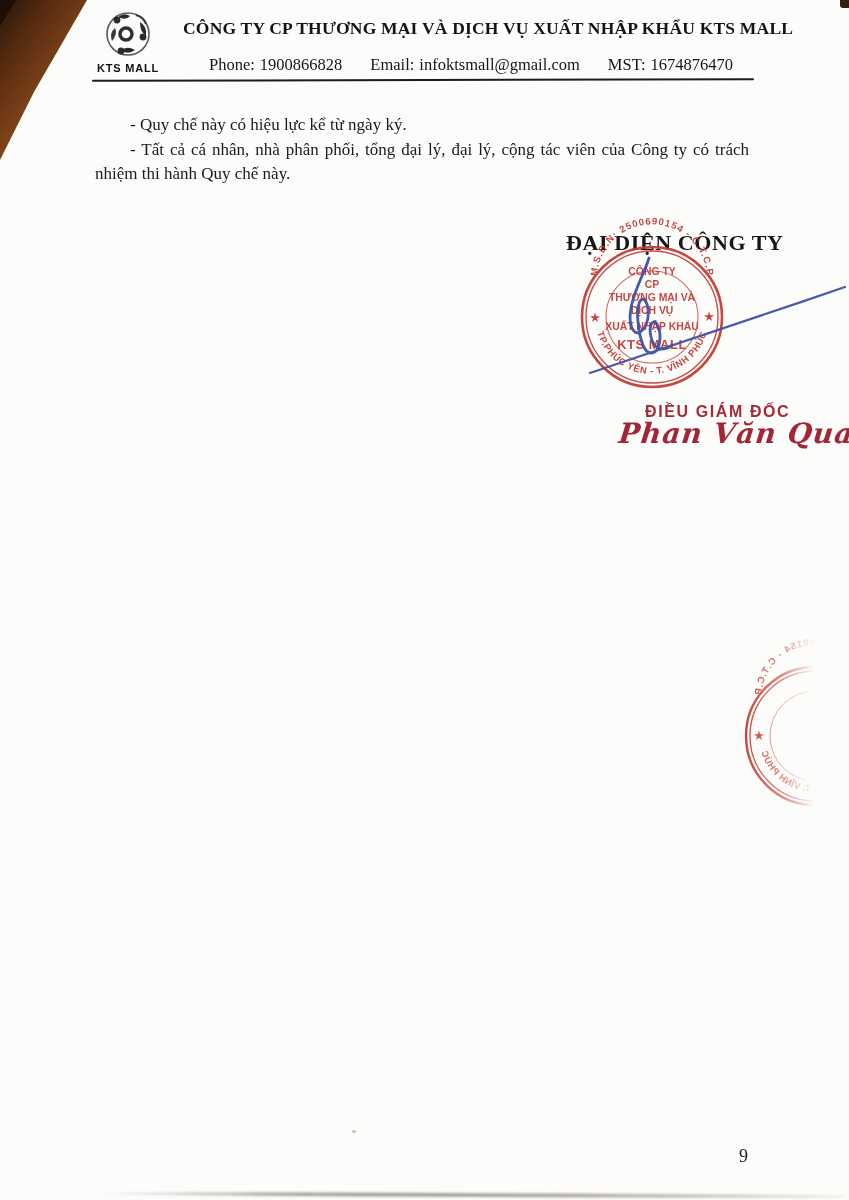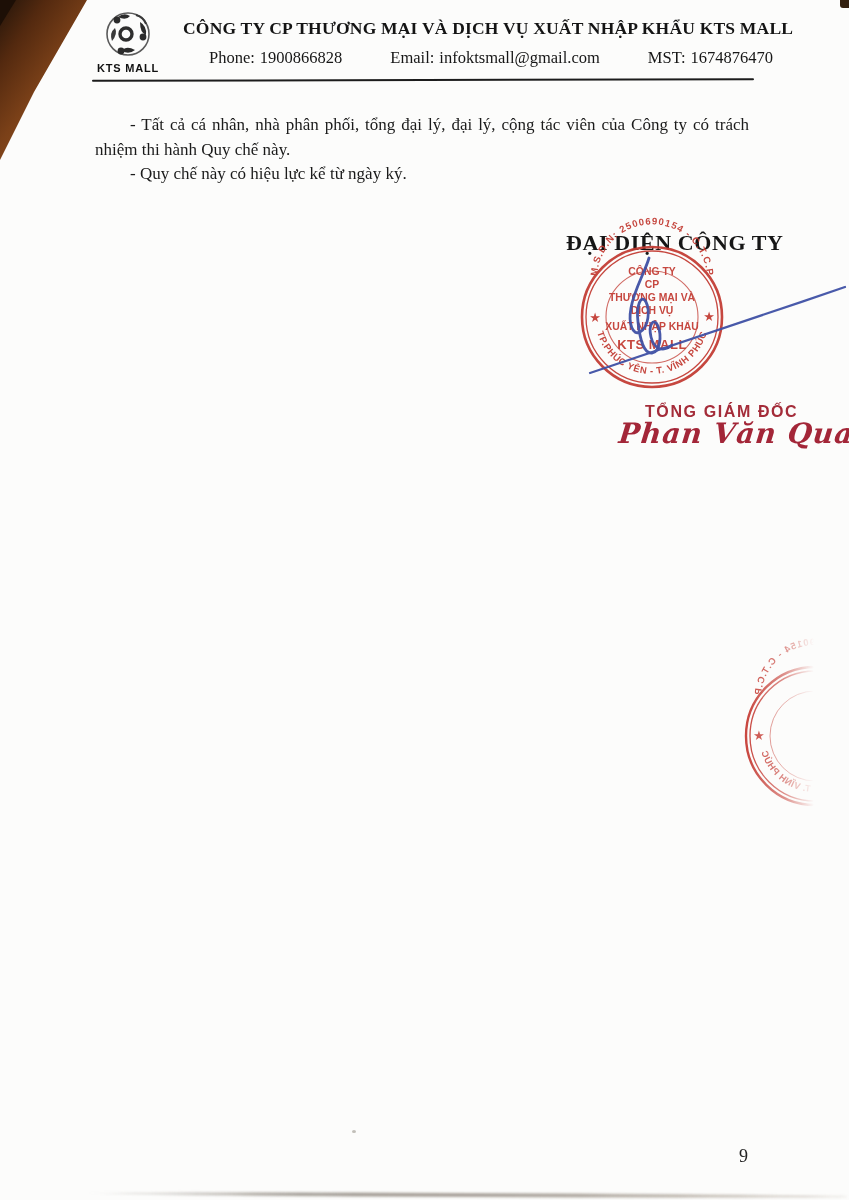--- a/index.html
+++ b/index.html
@@ -34,22 +34,22 @@
     font-family: "Liberation Sans", sans-serif;
     font-weight: bold; font-size: 11px; letter-spacing: 0.8px; color: #111;
     margin-top: 2px; white-space: nowrap;
   }
   .header-text { position: absolute; left: 183px; top: 17px; width: 575px; }
   .company-name {
     font-weight: bold; font-size: 17.5px; line-height: 22px;
     letter-spacing: 0.2px; white-space: nowrap; color: #141414;
   }
   .contact-line {
-    margin-top: 9px; padding-left: 26px; font-size: 16.5px; color: #161616;
-    display: flex; gap: 48px; white-space: nowrap;
+    margin-top: 16px; padding-left: 26px; font-size: 16.5px; color: #161616;
+    display: flex; gap: 28px; white-space: nowrap;
   }
   .contact-item .lbl { margin-right: 5px; }
   .email-value { text-underline-offset: 3px; }
   .header-rule {
     position: absolute; left: 92px; top: 79px; width: 662px; height: 2.4px;
     background: #1c1c1c; border-radius: 2px; transform: rotate(-0.15deg);
   }
   
   .body-block { position: absolute; left: 95px; top: 113px; width: 654px; font-size: 17px; line-height: 24.5px; }
   .article-title { font-weight: bold; padding-left: 35px; letter-spacing: 0.2px; margin-bottom: 1px; }
@@ -111,26 +111,26 @@
     <div class="company-name">CÔNG TY CP THƯƠNG MẠI VÀ DỊCH VỤ XUẤT NHẬP KHẨU KTS MALL</div>
     <div class="contact-line">
       <span class="contact-item"><span class="lbl">Phone:</span><span>1900866828</span></span>
       <span class="contact-item"><span class="lbl">Email:</span><span class="email-value">infoktsmall@gmail.com</span></span>
       <span class="contact-item"><span class="lbl">MST:</span><span>1674876470</span></span>
     </div>
   </div>
   <div class="header-rule"></div>
 
   <div class="body-block">
+    <div class="clause">- Quy chế này có hiệu lực kể từ ngày ký.</div>
     <div class="clause">- Tất cả cá nhân, nhà phân phối, tổng đại lý, đại lý, cộng tác viên của Công ty có trách nhiệm thi hành Quy chế này.</div>
-    <div class="clause">- Quy chế này có hiệu lực kể từ ngày ký.</div>
   </div>
 
   <div class="rep-title">ĐẠI DIỆN CÔNG TY</div>
-  <div class="signer-title">TỔNG GIÁM ĐỐC</div>
+  <div class="signer-title">ĐIỀU GIÁM ĐỐC</div>
   <div class="signer-name">Phan Văn Quang</div>
 
   <svg class="seal-layer" width="849" height="1200" viewBox="0 0 849 1200">
     <defs>
       <path id="tp1" d="M 600.32 298.19 A 55 55 0 1 1 703.68 298.19" fill="none"></path>
       <path id="bp1" d="M 597.79 334.61 A 57 57 0 0 0 706.21 334.61" fill="none"></path>
       <path id="tp2" d="M 764.26 717.53 A 54 54 0 1 1 865.74 717.53" fill="none"></path>
       <path id="bp2" d="M 761.74 753.31 A 56 56 0 0 0 868.26 753.31" fill="none"></path>
       <linearGradient id="fadeG" gradientUnits="userSpaceOnUse" x1="748" y1="0" x2="814" y2="0">
         <stop offset="0" stop-color="#ffffff"></stop>

